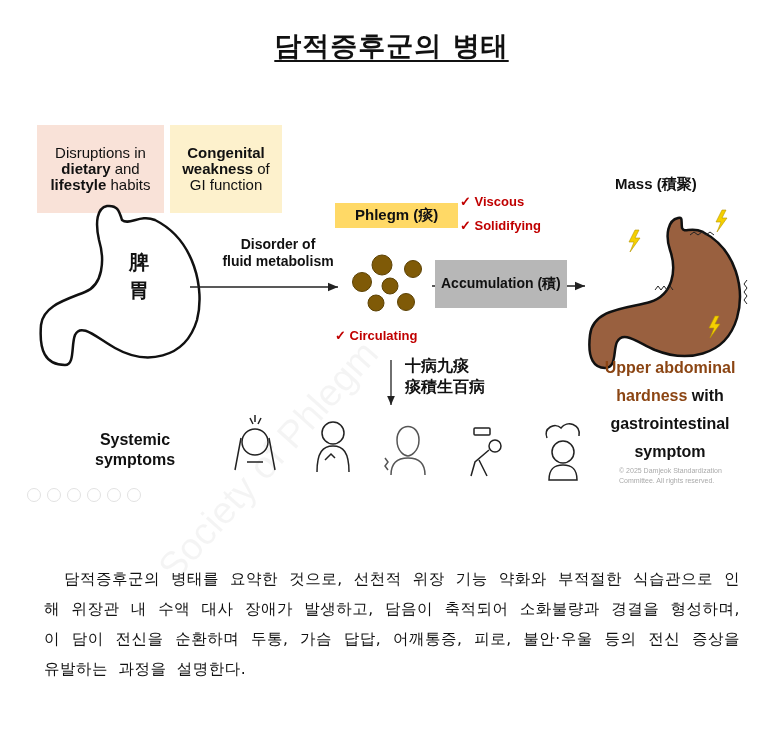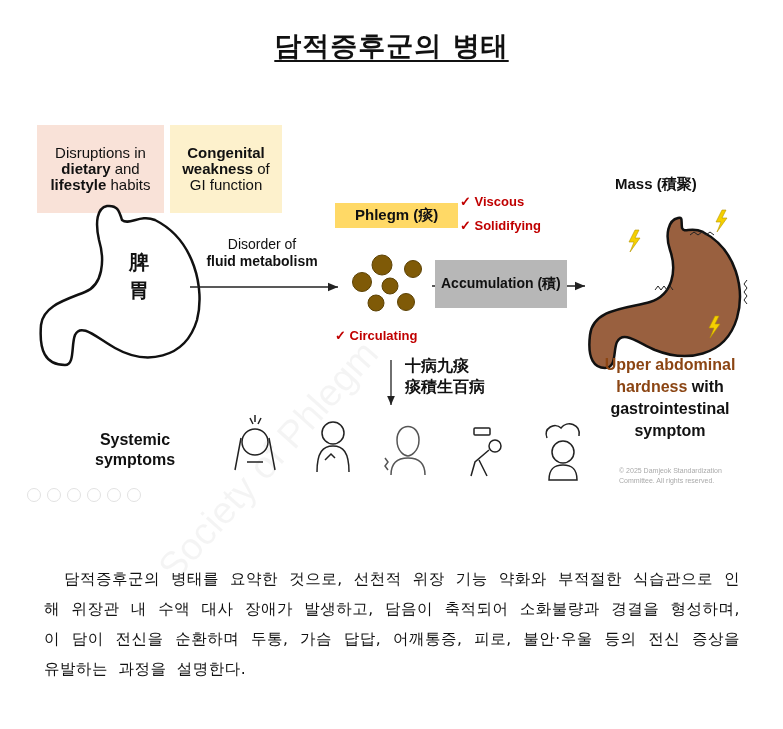--- a/index.html
+++ b/index.html
@@ -11,21 +11,21 @@
   .figure { left: 25px; top: 110px; width: 735px; height: 390px; }
   .cause { font-family: "Liberation Sans", sans-serif; font-size: 15px; line-height: 16px; text-align: center; padding: 20px 6px; }
   .cause b { font-weight: bold; }
   .cause1 { left: 12px; top: 15px; width: 115px; background: #f9e2d8; }
   .cause2 { left: 145px; top: 15px; width: 100px; background: #fdf1cc; }
   .lbl { font-family: "Liberation Sans", sans-serif; font-size: 14px; text-align: center; }
   .phlegm-box { left: 310px; top: 93px; background: #ffd966; font-weight: bold; font-size: 15px; padding: 3px 20px; font-family: "Liberation Sans", sans-serif; }
   .red { color: #c00000; font-weight: bold; font-family: "Liberation Sans", sans-serif; font-size: 13px; }
   .accum-box { left: 410px; top: 150px; background: #b7b7b7; font-weight: bold; font-size: 14px; padding: 15px 6px; font-family: "Liberation Sans", sans-serif; text-align: right; }
   .mass { left: 590px; top: 65px; font-weight: bold; font-size: 15px; font-family: "Liberation Sans", sans-serif; }
-  .outcome { left: 560px; top: 244px; width: 170px; text-align: center; font-size: 16px; font-weight: bold; line-height: 22px; font-family: "Liberation Sans", sans-serif; }
+  .outcome { left: 560px; top: 244px; width: 170px; text-align: center; font-size: 16px; font-weight: bold; line-height: 28px; font-family: "Liberation Sans", sans-serif; }
   .outcome .brown { color: #8b4513; }
   .copyright { left: 594px; top: 356px; font-size: 7px; color: #aaa; line-height: 10px; font-family: "Liberation Sans", sans-serif; }
   .systemic { left: 70px; top: 320px; font-weight: bold; font-size: 16px; line-height: 20px; text-align: center; font-family: "Liberation Sans", sans-serif; }
   .proverb { left: 380px; top: 245px; font-size: 16px; font-weight: bold; line-height: 21px; }
   .faint-icons { left: 2px; top: 378px; display: flex; gap: 6px; }
   .faint-icons span { width: 12px; height: 12px; border: 1px solid #e2e2e2; border-radius: 50%; display: inline-block; }
   .para { left: 28px; top: 548px; width: 728px; font-size: 15.5px; line-height: 30px; text-align: justify; text-align-last: left; letter-spacing: 0.5px; }
   .para p { margin: 16px; text-indent: 20px; word-spacing: 5px; }
   .watermark { left: 150px; top: 560px; font-size: 38px; color: rgba(0,0,0,0.045); transform: rotate(-48deg); transform-origin: left top; white-space: nowrap; font-family: "Liberation Sans", sans-serif; }
 </style>
@@ -109,21 +109,21 @@
         <path d="M464,340 L450,352 L446,366 M454,350 L462,366"></path>
       </g>
       <g>
         <circle cx="538" cy="342" r="11"></circle>
         <path d="M522,328 C518,318 530,312 536,318 C542,310 556,314 554,326"></path>
         <path d="M524,370 C524,358 530,355 538,355 C546,355 552,358 552,370 Z"></path>
       </g>
     </g>
   </svg>
 
-  <div class="abs lbl" style="left:172px;top:126px;width:130px;line-height:17px;">
+  <div class="abs lbl" style="left:188px;top:126px;width:130px;line-height:17px;font-weight:bold;">
     <span>Disorder of</span><br>
     <b>fluid metabolism</b>
   </div>
   <div class="abs" style="left:104px;top:138px;font-size:20px;font-weight:bold;line-height:28px;">
     <span>脾</span><br><span>胃</span>
   </div>
 
   <div class="abs phlegm-box">Phlegm (痰)</div>
   <div class="abs red" style="left:435px;top:84px;">✓ Viscous</div>
   <div class="abs red" style="left:435px;top:108px;">✓ Solidifying</div>

